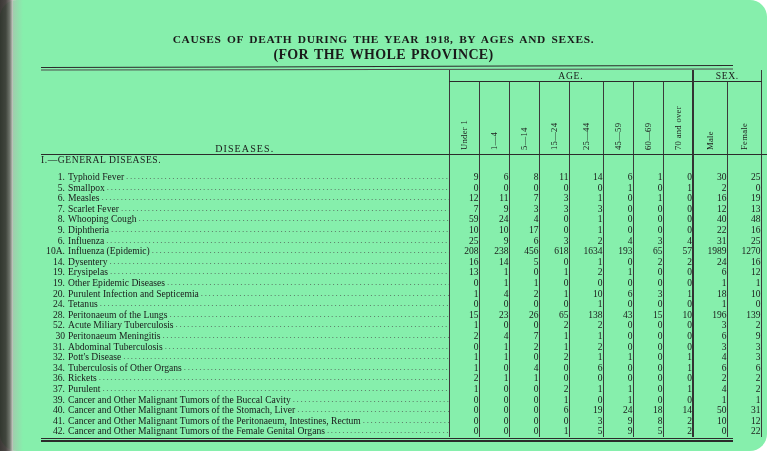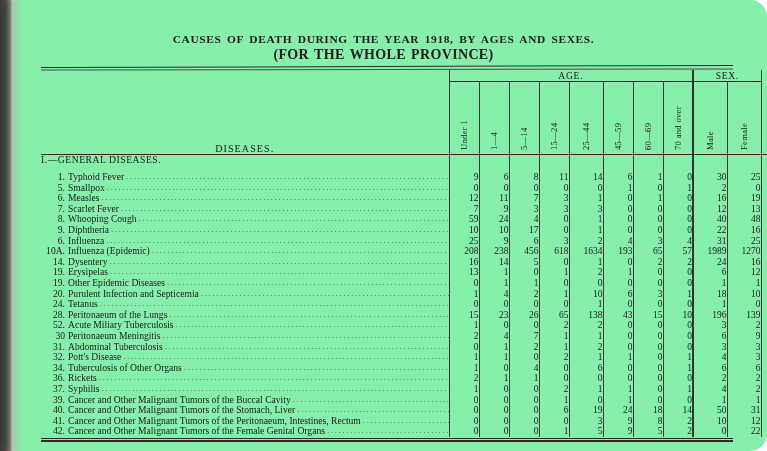--- a/index.html
+++ b/index.html
@@ -680,21 +680,21 @@
             <td class="num vl">0</td>
             <td class="num vl">0</td>
             <td class="num dbl">2</td>
             <td class="num vl">2</td>
             <td class="num vl">4</td>
           </tr>
           <tr>
             <td class="dis indent-left">
               <div class="dis-inner">
                 <span class="dis-num">37.</span>
-                <span class="dis-name">Syphilis</span>
+                <span class="dis-name">Purulent</span>
                 <span class="leader">..........................................................................................................................................................................</span>
               </div>
             </td>
             <td class="num vl">1</td>
             <td class="num vl">0</td>
             <td class="num vl">0</td>
             <td class="num vl">2</td>
             <td class="num vl">1</td>
             <td class="num vl">1</td>
             <td class="num vl">0</td>

